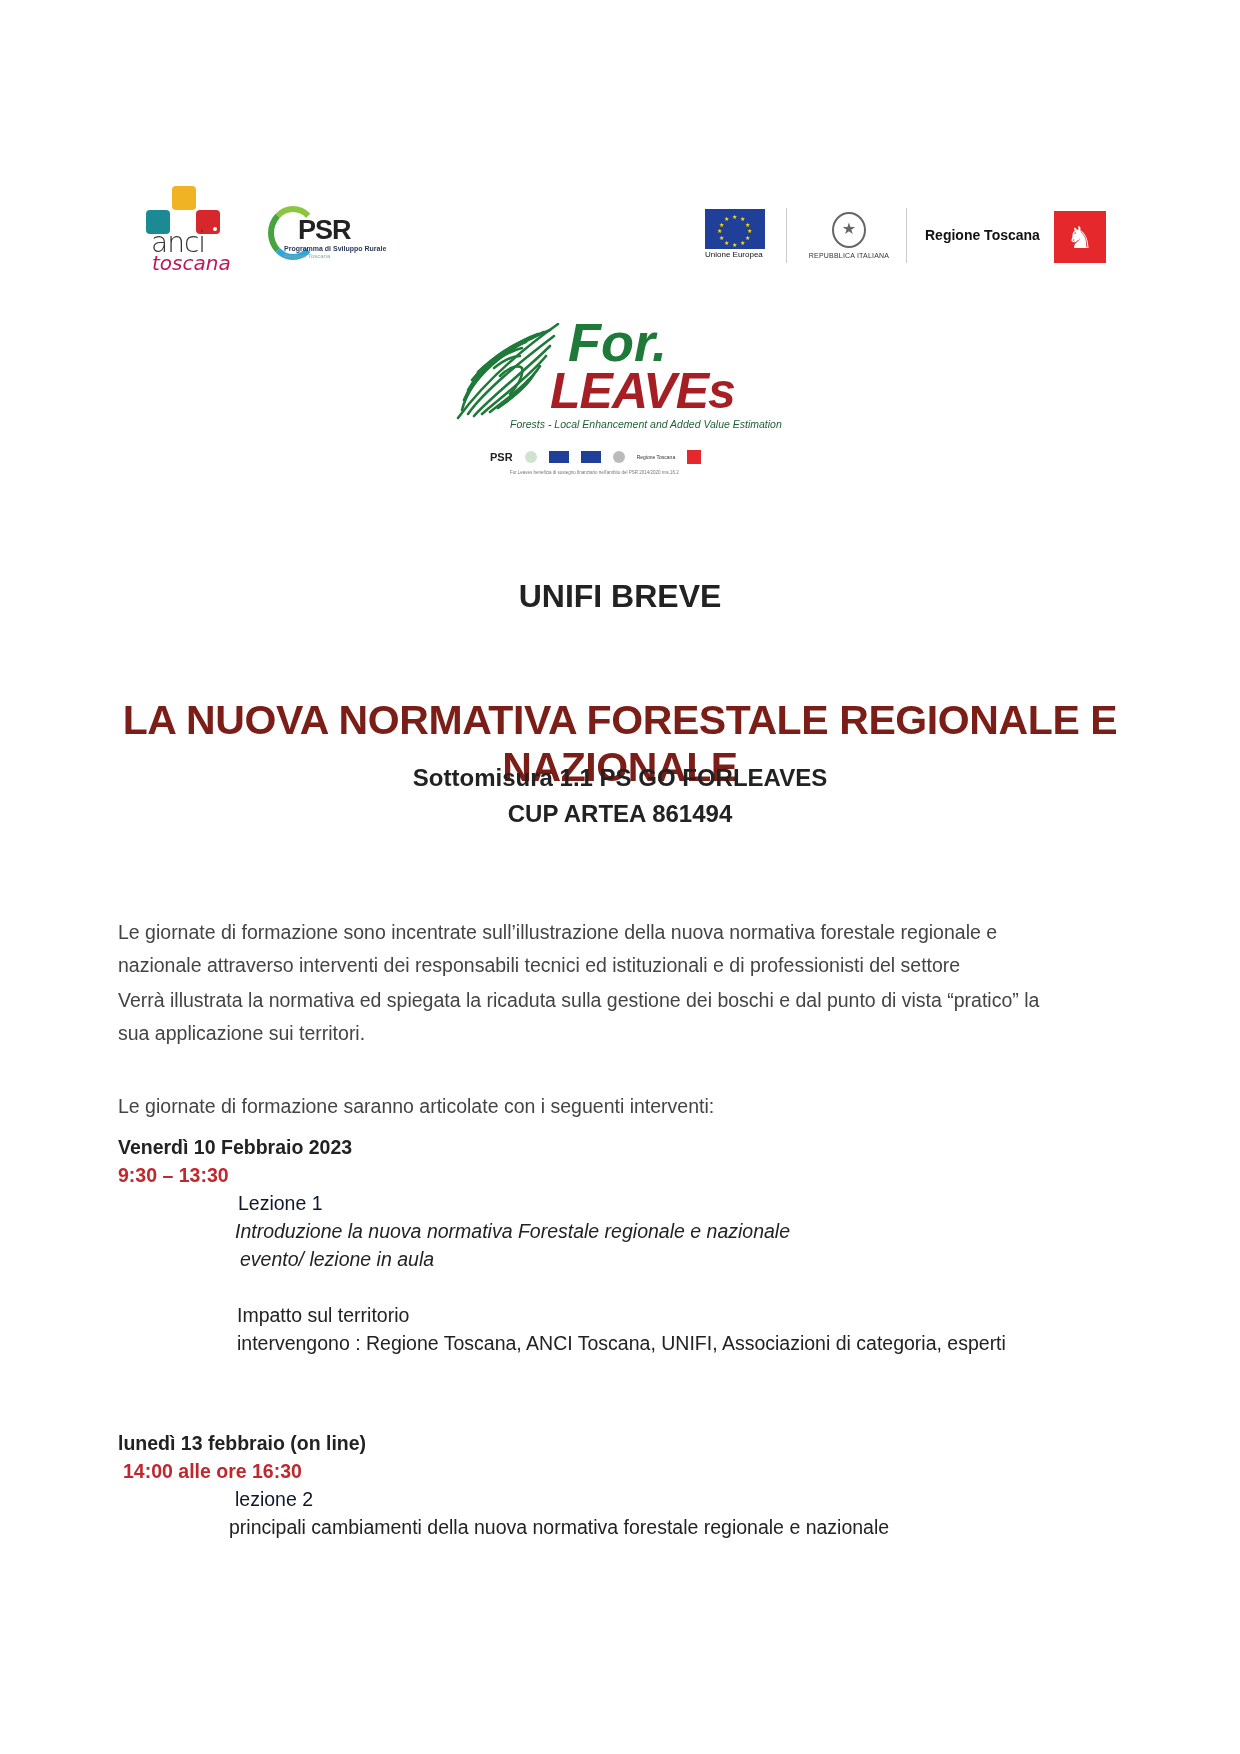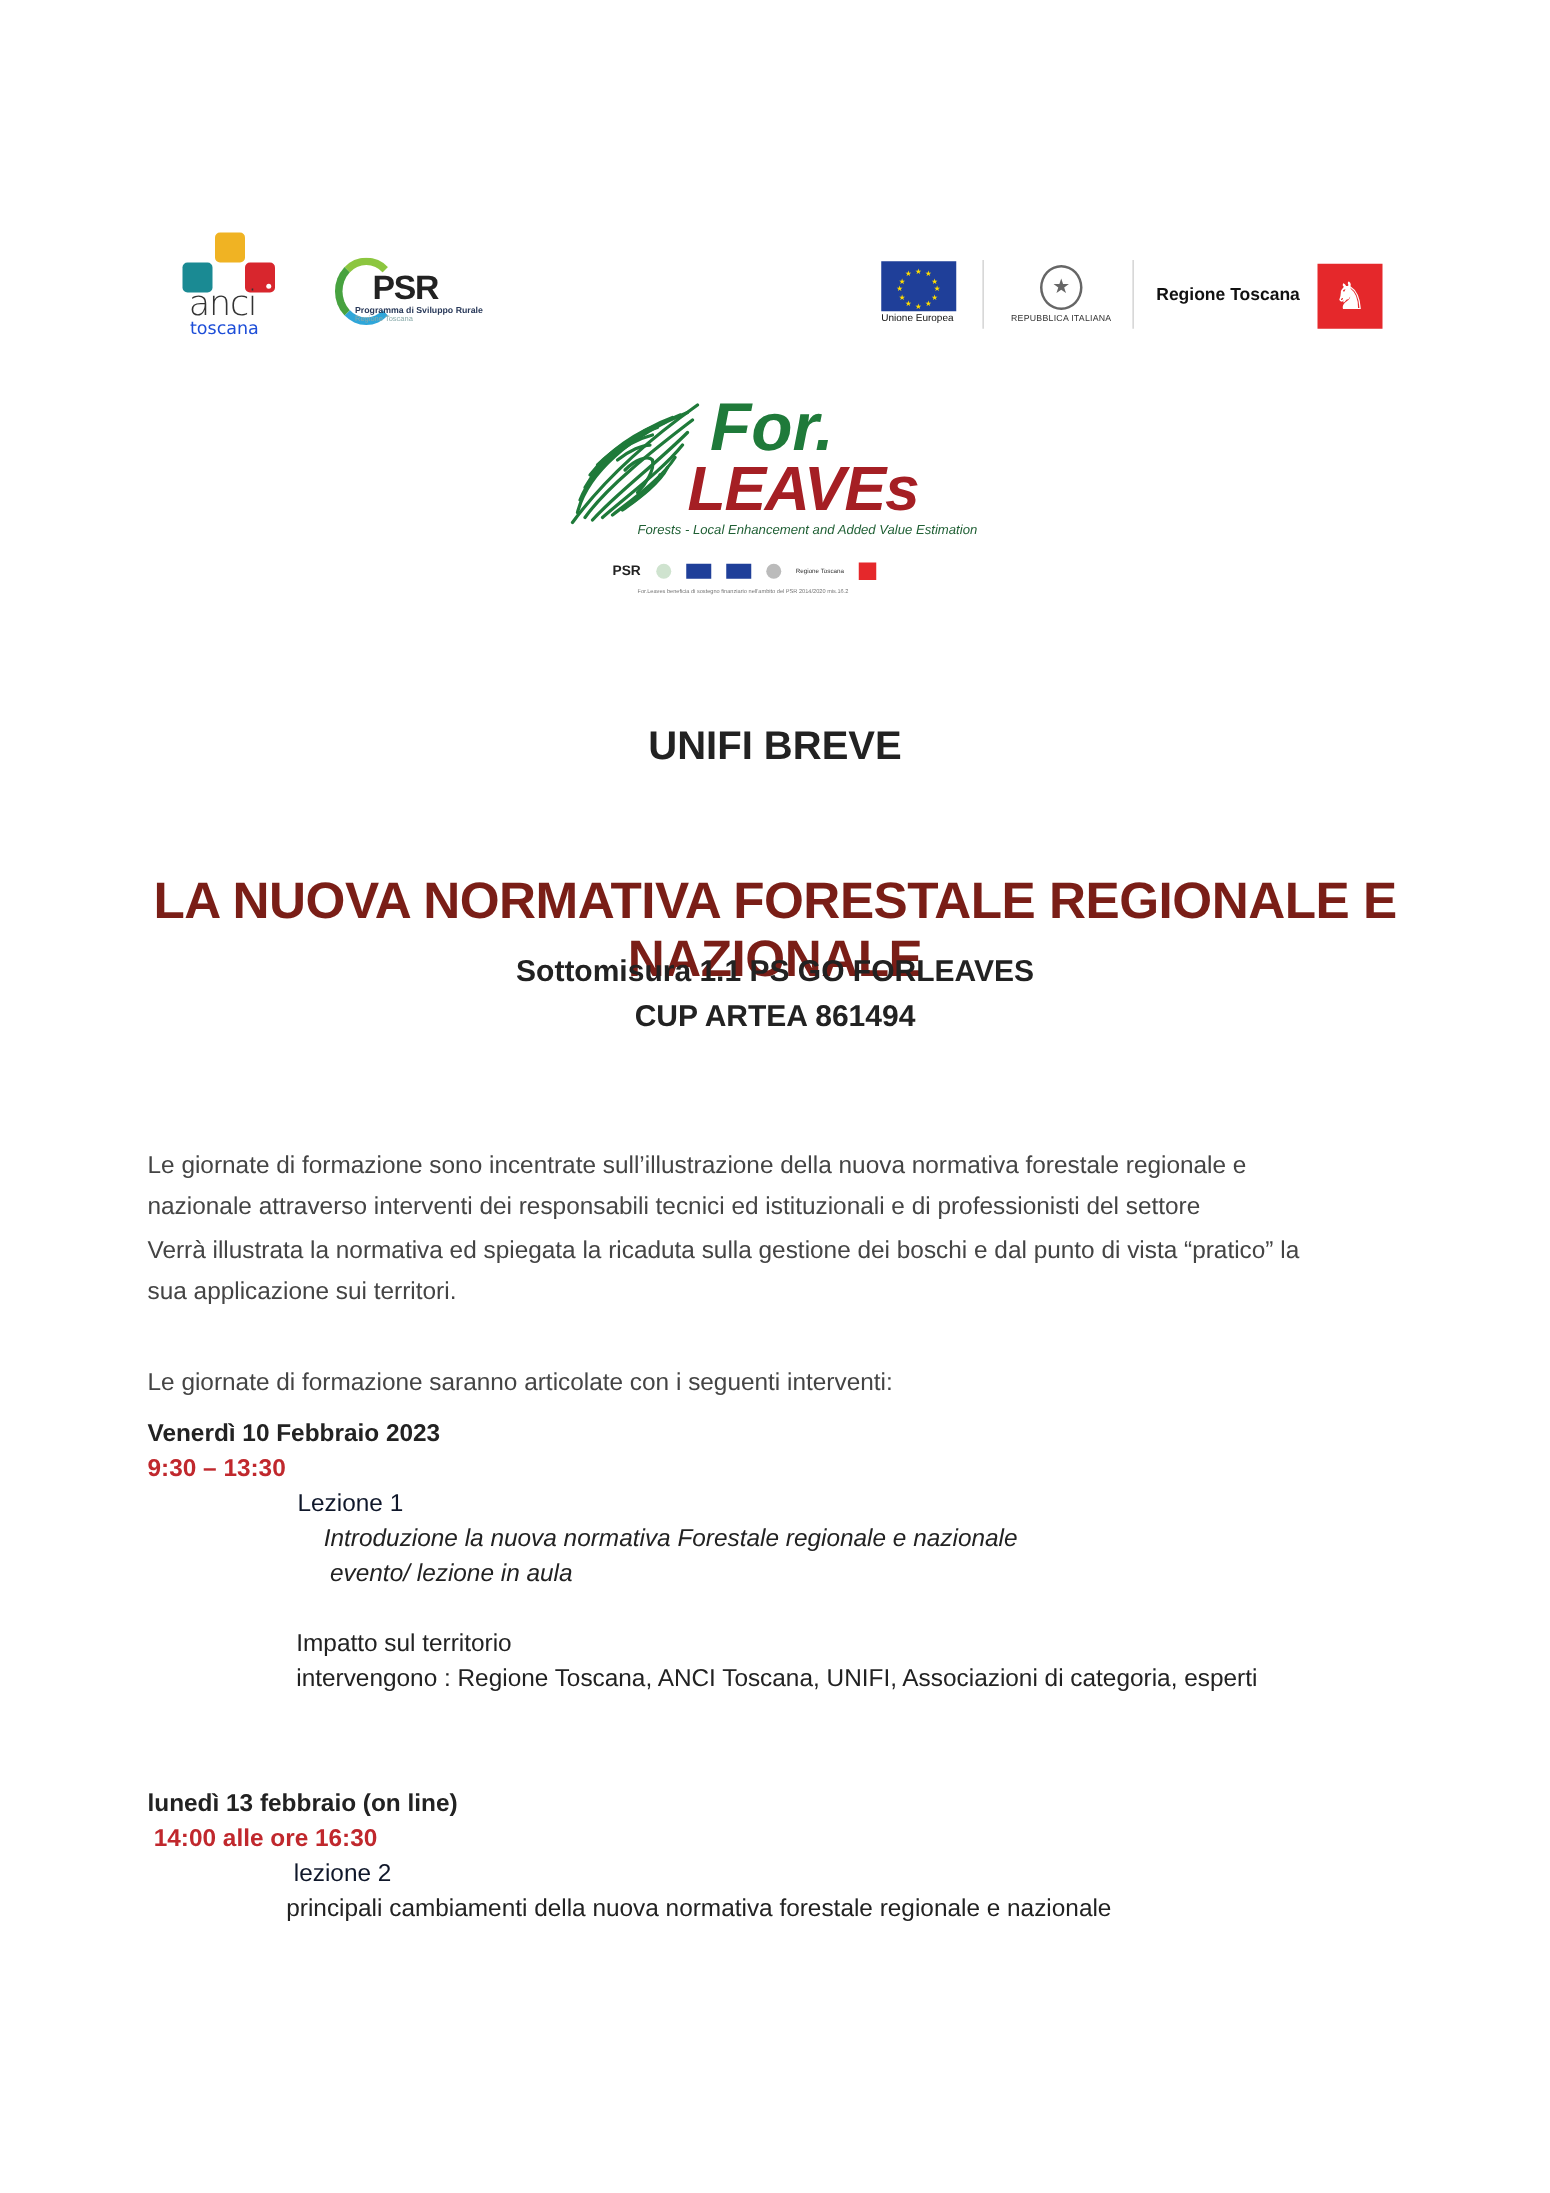--- a/index.html
+++ b/index.html
@@ -7,21 +7,21 @@
   .abs { position: absolute; }
 
   
   .anci { left: 146px; top: 186px; width: 80px; height: 90px; }
   .anci .sq { position: absolute; width: 24px; height: 24px; border-radius: 4px; }
   .anci .sq.y { left: 26px; top: 0; background: #f0b323; }
   .anci .sq.t { left: 0; top: 24px; background: #1a8a93; }
   .anci .sq.r { left: 50px; top: 24px; background: #d8262d; }
   .anci .sq.r::after { content: ""; position: absolute; right: 3px; bottom: 3px; width: 4px; height: 4px; border-radius: 50%; background: #fff; }
   .anci .t1 { position: absolute; left: 5px; top: 45px; font-size: 28px; line-height: 24px; letter-spacing: -1px; color: #333; font-family: "DejaVu Sans", sans-serif; font-weight: 300; }
-  .anci .t2 { position: absolute; left: 6px; top: 70px; font-size: 14px; line-height: 14px; color: #1d4ed8; font-family: "DejaVu Sans", sans-serif; }
+  .anci .t2 { position: absolute; left: 6px; top: 70px; font-size: 20px; line-height: 14px; color: #be185d; font-family: "DejaVu Sans", sans-serif; font-style: italic; }
 
   .psr { left: 268px; top: 206px; width: 135px; height: 60px; }
   .psr .ring { position: absolute; left: 0; top: 0; width: 50px; height: 54px; border-radius: 50%; border: 6px solid transparent; border-left-color: #47a23f; border-bottom-color: #2fa6d9; border-top-color: #8cc63f; box-sizing: border-box; }
   .psr .big { position: absolute; left: 30px; top: 9px; font-size: 27px; font-weight: bold; color: #222; letter-spacing: -1px; }
   .psr .sm { position: absolute; left: 16px; top: 39px; font-size: 7px; font-weight: bold; color: #2a3a5a; white-space: nowrap; }
   .psr .sm2 { position: absolute; left: 16px; top: 47px; font-size: 6px; color: #8aa; white-space: nowrap; }
 
   .eu { left: 705px; top: 209px; width: 60px; height: 50px; }
   .eu .flag { width: 60px; height: 40px; background: #1f3f99; position: relative; }
   .eu .flag span { position: absolute; color: #ffdd00; font-size: 6px; }
@@ -55,21 +55,21 @@
 
   .para { left: 118px; width: 1010px; font-size: 19.5px; color: #444; line-height: 33px; font-weight: 300; }
   .p1 { top: 916px; }
   .p2 { top: 984px; }
   .p3 { top: 1090px; }
 
   .date { left: 118px; font-size: 19.5px; font-weight: bold; color: #222; }
   .time { font-size: 19.5px; font-weight: bold; color: #c0282d; }
   .lez { font-size: 19.5px; color: #0f172a; }
   .body-t { font-size: 19.5px; color: #222; white-space: nowrap; }
-  .it { font-style: italic; margin-left: 24px; }
+  .it { font-style: italic; }
 </style>
 </head>
 <body>
 
 <div class="abs anci">
   <div class="sq y"></div>
   <div class="sq t"></div>
   <div class="sq r"></div>
   <div class="t1">anci</div>
   <div class="t2">toscana</div>

